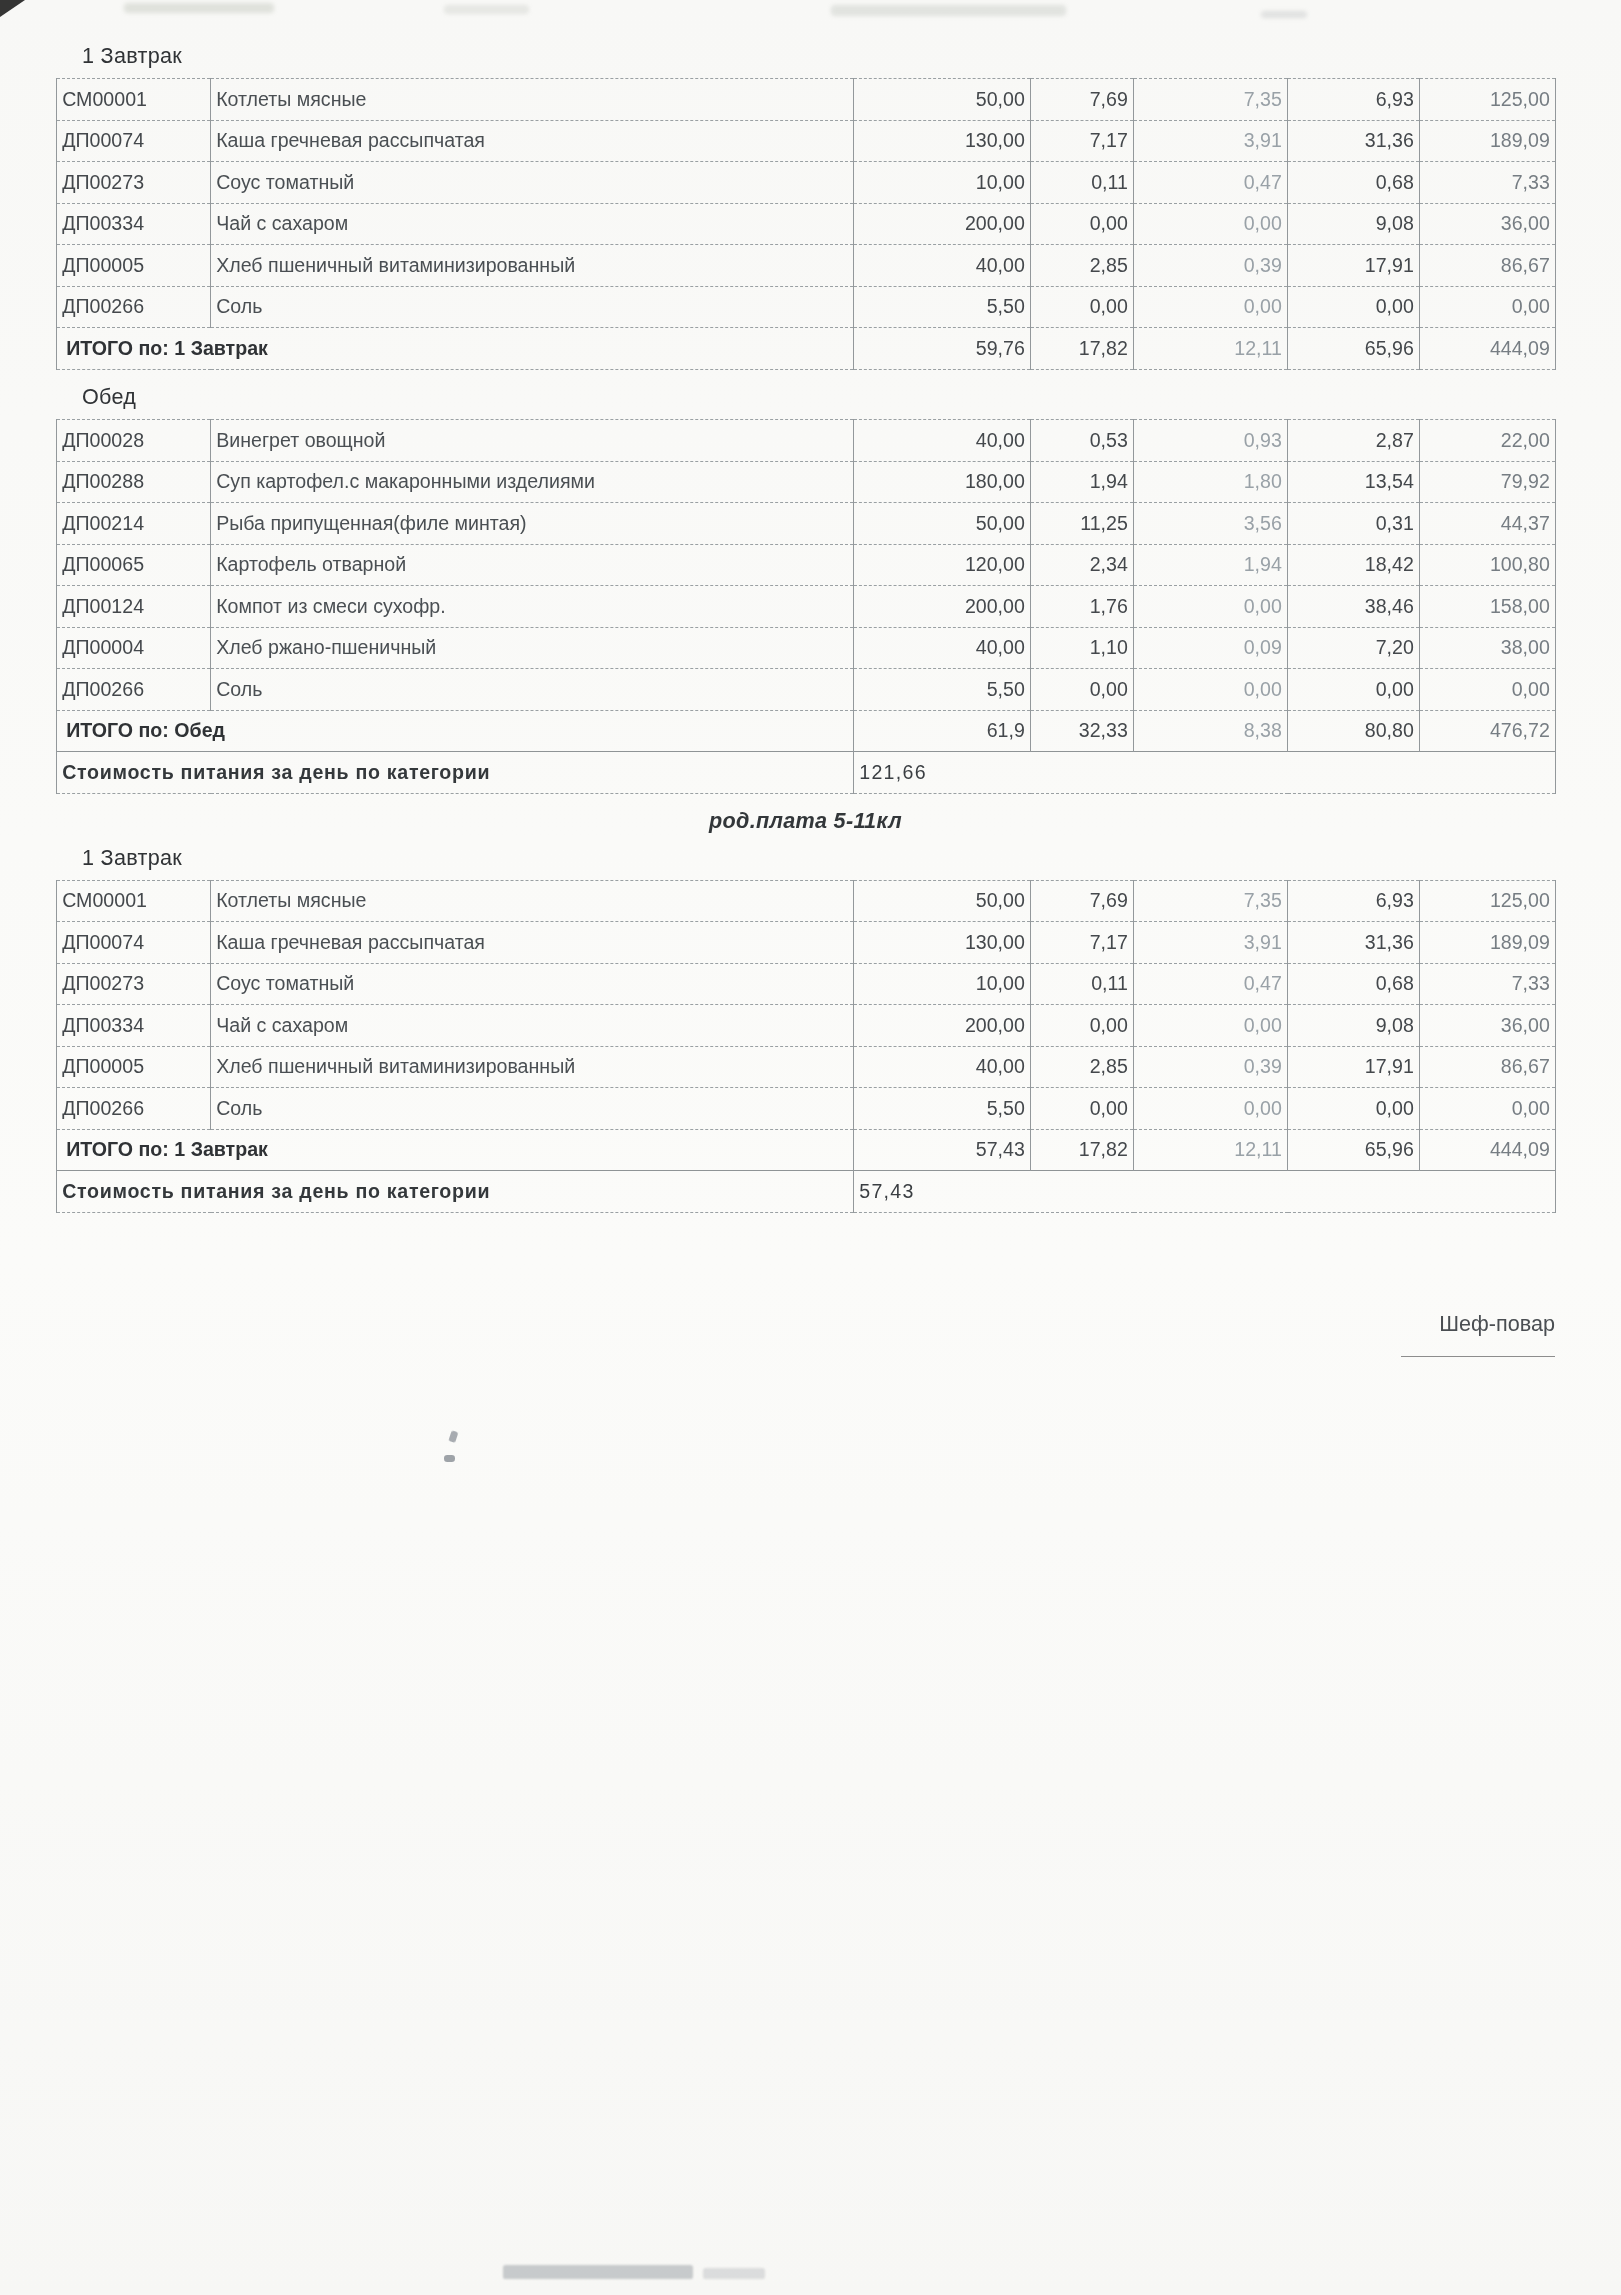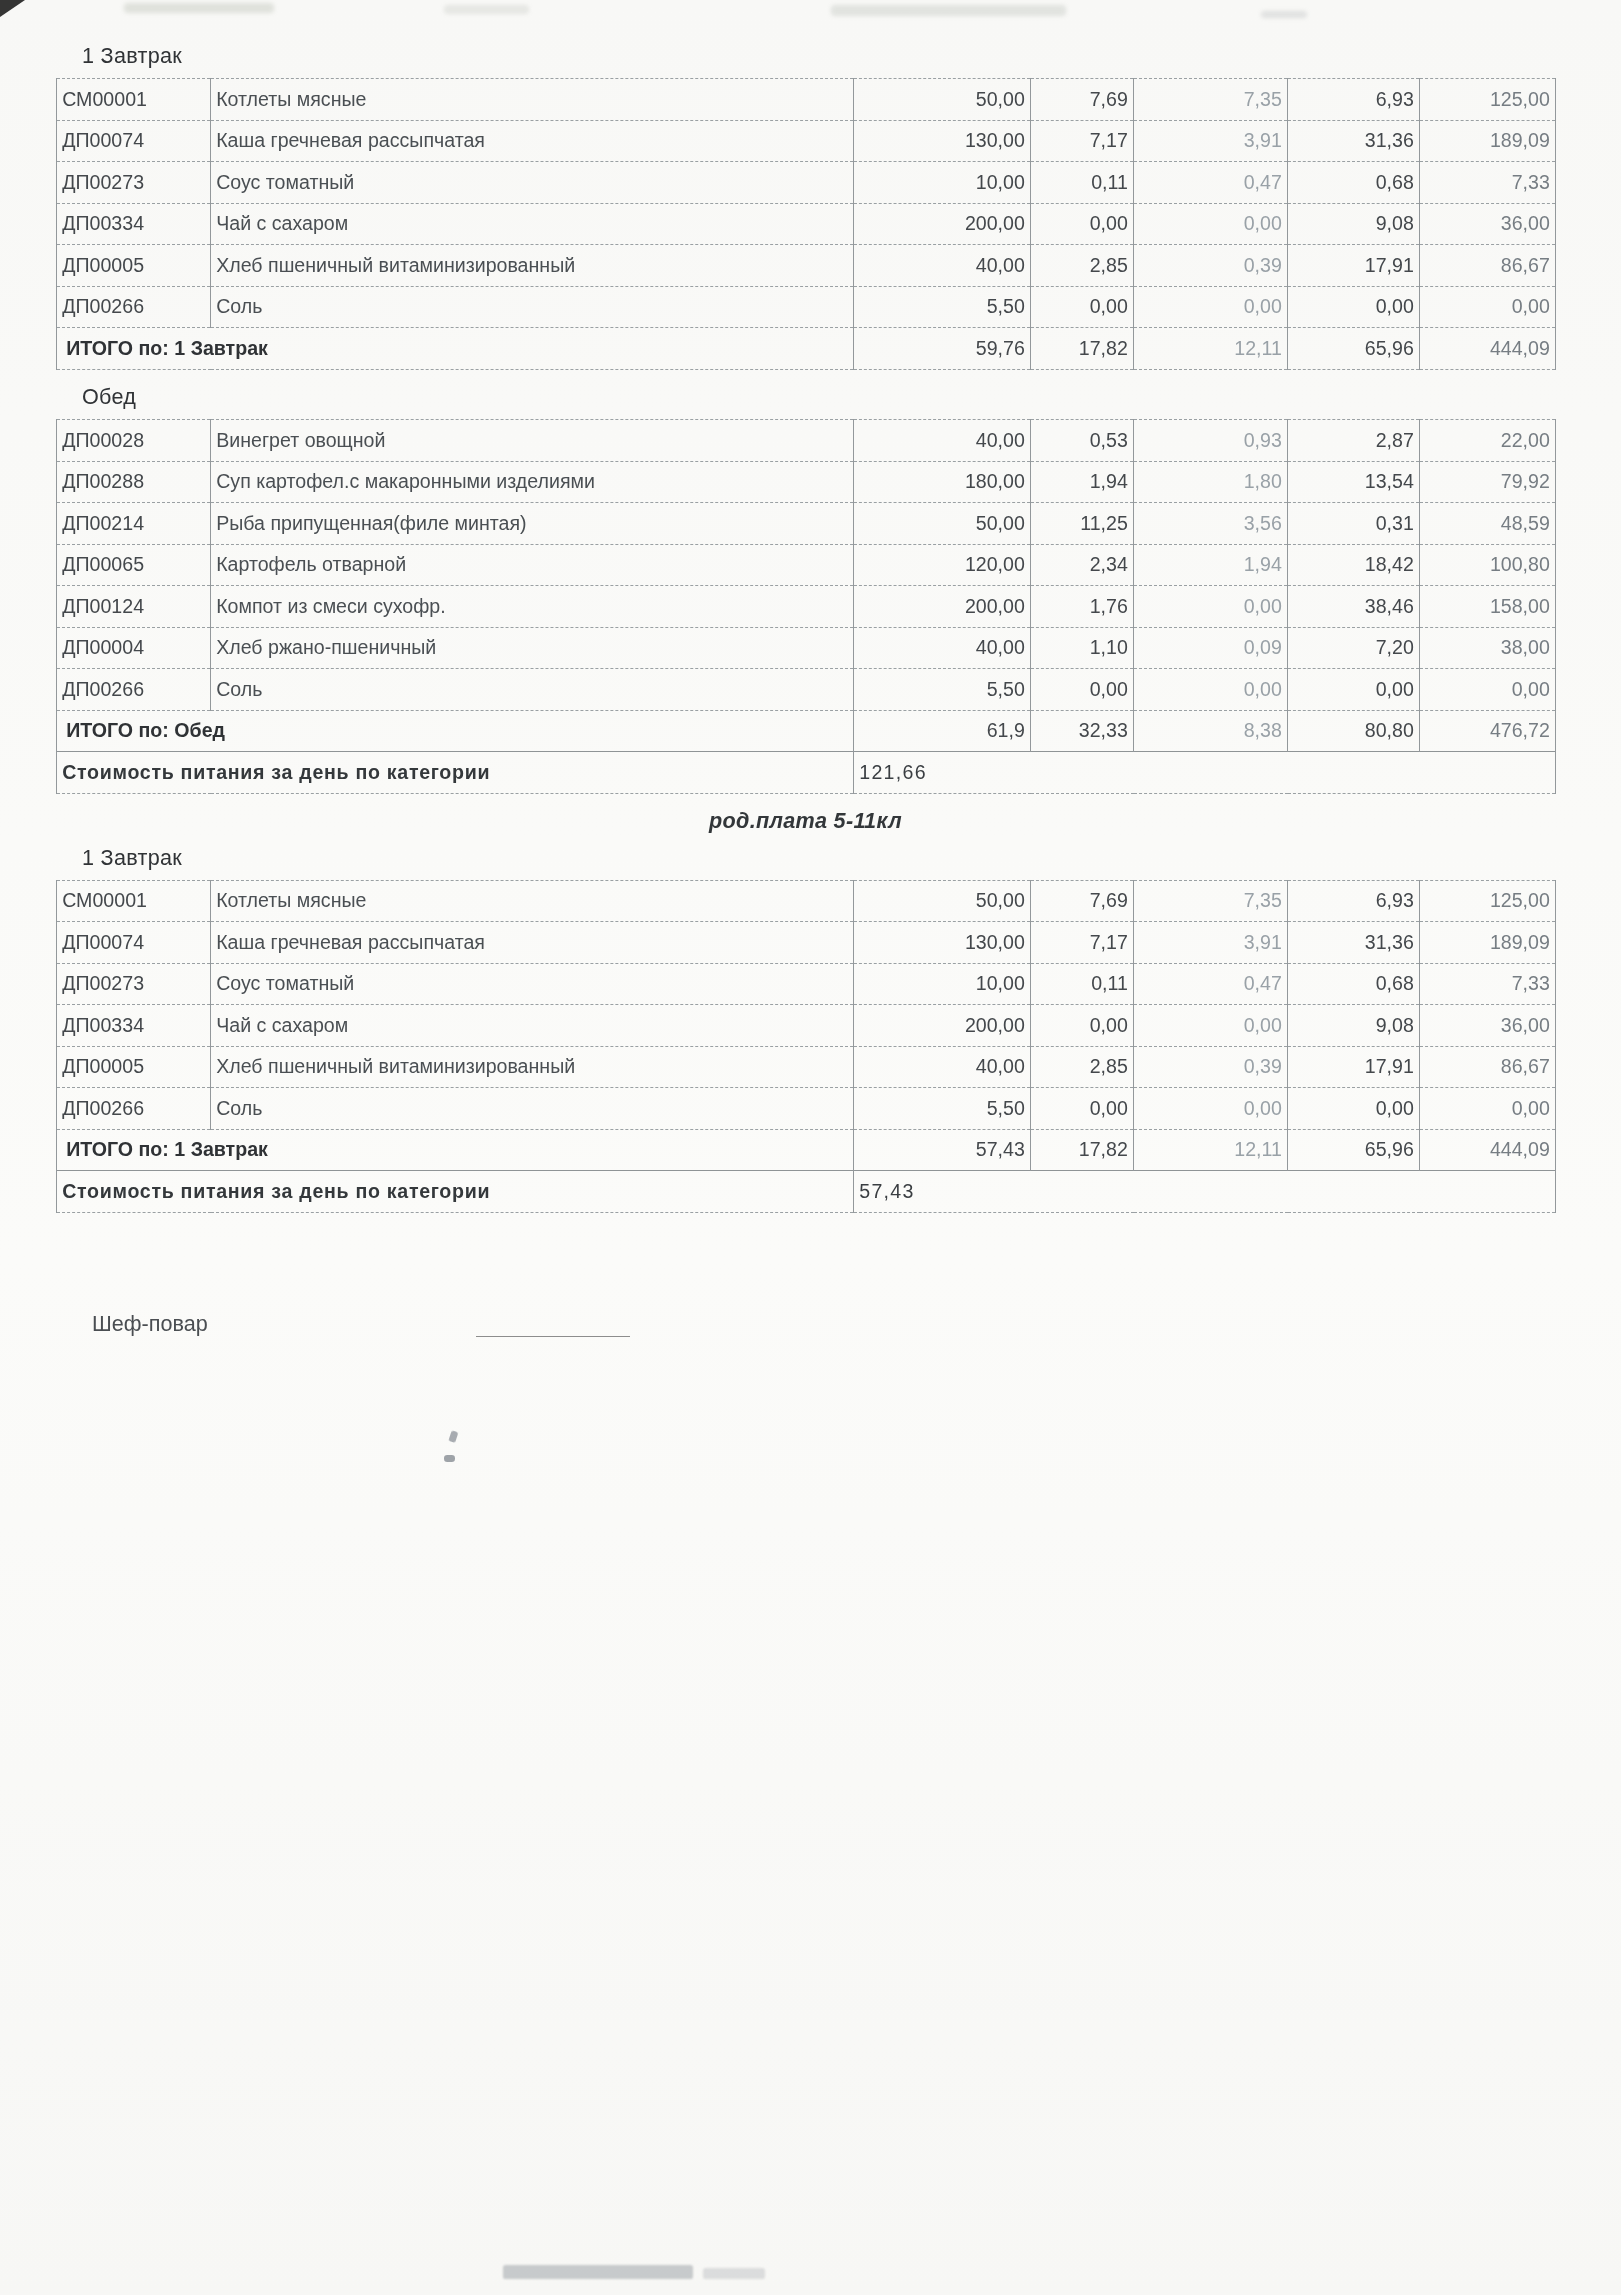--- a/index.html
+++ b/index.html
@@ -86,20 +86,21 @@
     color: #3a3e42;
     letter-spacing: 1.3px;
     padding-left: 41px;
   }
   .footer-row {
     display: flex;
     align-items: flex-end;
     margin: 98px 0 0 36px;
     font-size: 21.6px;
     color: #4a4e52;
+    flex-direction: column;
   }
   .sig-line {
     width: 154px;
     border-bottom: 1.3px solid #8d8d8d;
     margin-left: 268px;
     height: 19.6px;
   }
   
   .artifact { position: absolute; pointer-events: none; }
   .corner-tri {
@@ -253,21 +254,21 @@
             <td class="num fade2">79,92</td>
           </tr>
 
           <tr class="dish-row">
             <td class="code">ДП00214</td>
             <td class="name">Рыба припущенная(филе минтая)</td>
             <td class="num">50,00</td>
             <td class="num">11,25</td>
             <td class="num fade1">3,56</td>
             <td class="num">0,31</td>
-            <td class="num fade2">48,59</td>
+            <td class="num fade2">44,37</td>
           </tr>
 
           <tr class="dish-row">
             <td class="code">ДП00065</td>
             <td class="name">Картофель отварной</td>
             <td class="num">120,00</td>
             <td class="num">2,34</td>
             <td class="num fade1">1,94</td>
             <td class="num">18,42</td>
             <td class="num fade2">100,80</td>

